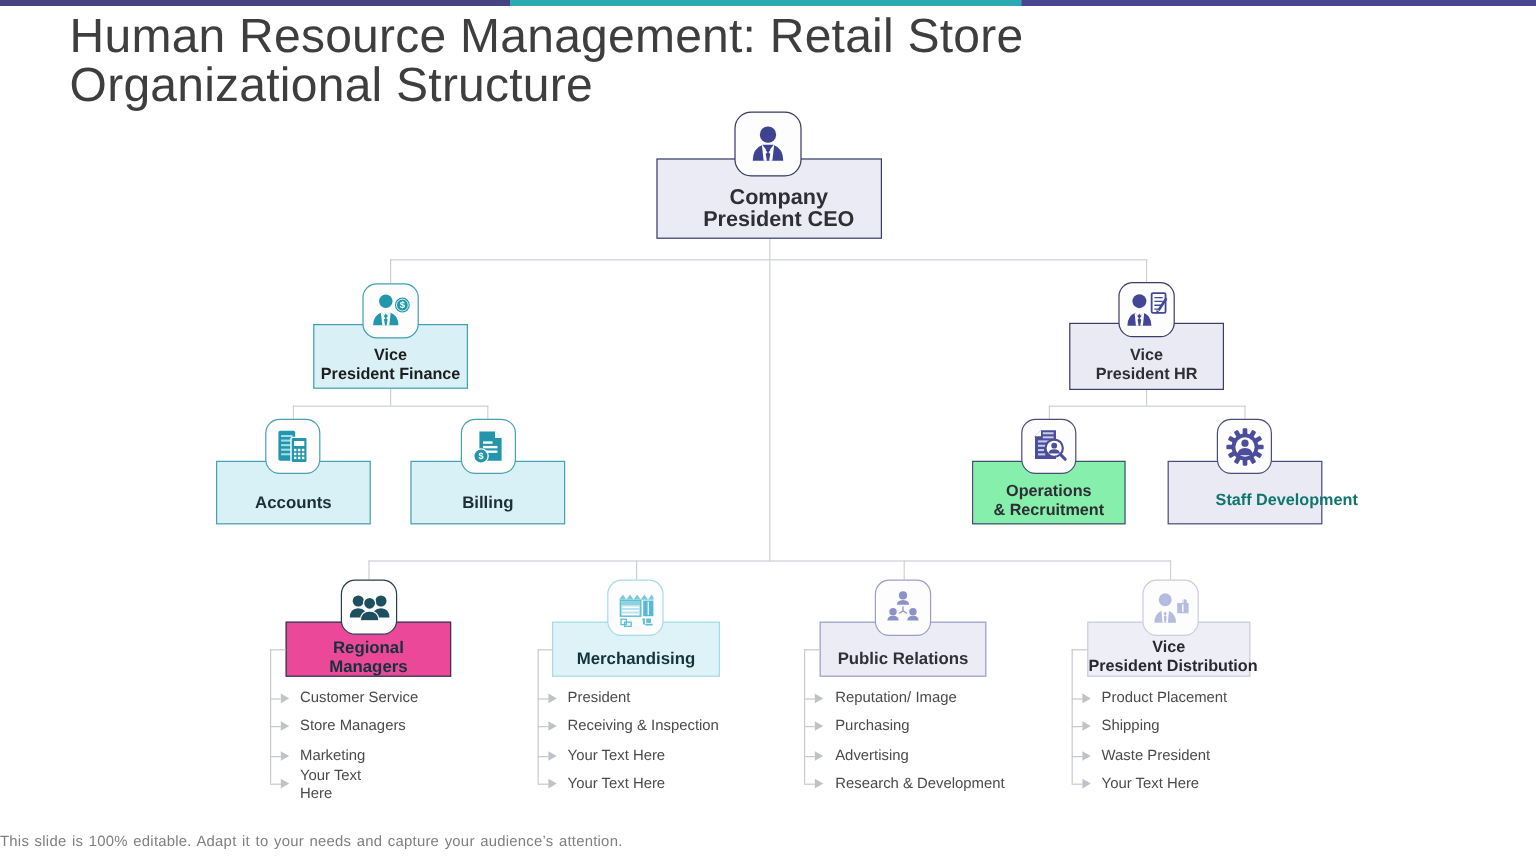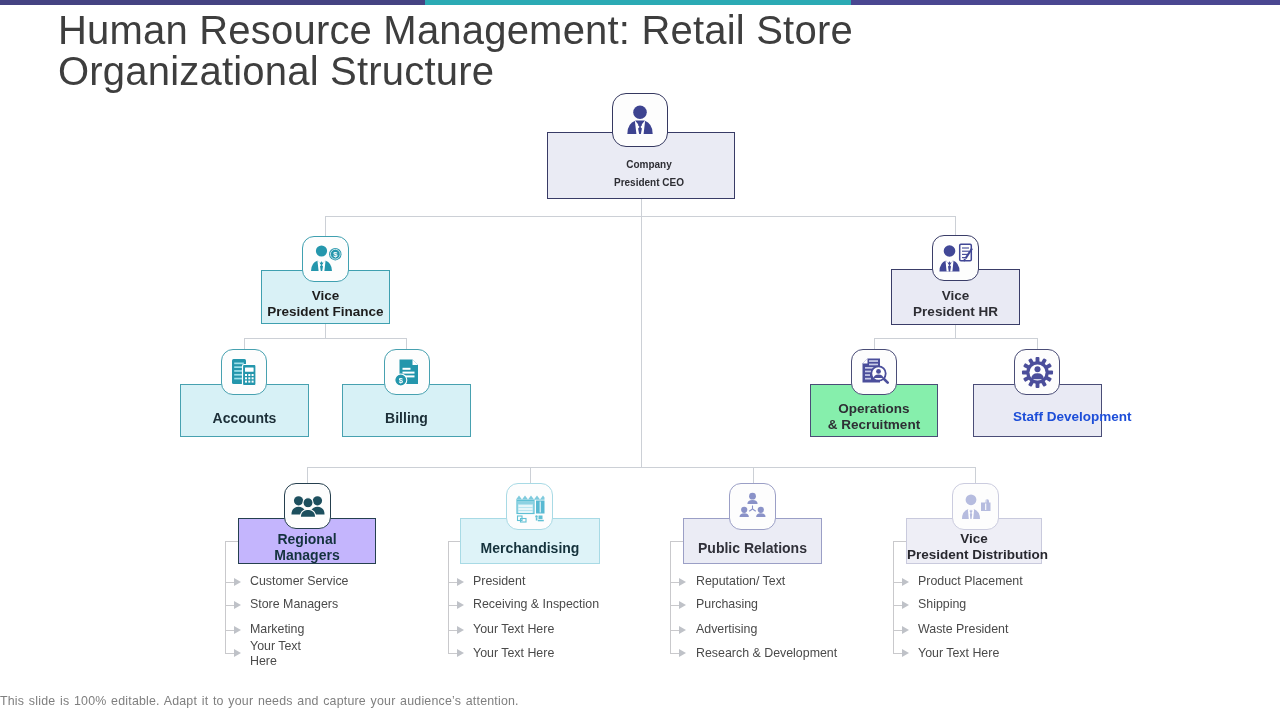--- a/index.html
+++ b/index.html
@@ -42,41 +42,41 @@
 <div class="vl" style="left:874px;top:338px;height:11px;"></div>
 <div class="vl" style="left:1037px;top:338px;height:11px;"></div>
 
 <div class="hl" style="left:307px;top:467px;width:669px;"></div>
 <div class="vl" style="left:307px;top:467px;height:16px;"></div>
 <div class="vl" style="left:530px;top:467px;height:16px;"></div>
 <div class="vl" style="left:753px;top:467px;height:16px;"></div>
 <div class="vl" style="left:975px;top:467px;height:16px;"></div>
 
 <div class="box" style="left:547px;top:132px;width:188px;height:67px;background:#eaebf4;border-color:#383b66;">
-  <div class="lbl" style="top:23px;font-size:10px;line-height:17.5px;color:#2e2e34;margin-left:16px;">Company<br>President CEO</div>
+  <div class="lbl" style="top:23px;font-size:18px;line-height:17.5px;color:#2e2e34;margin-left:16px;">Company<br>President CEO</div>
 </div>
 <div class="box" style="left:261px;top:270px;width:129px;height:54px;background:#d9f1f6;border-color:#3fa0b0;">
   <div class="lbl" style="top:17px;font-size:13.5px;line-height:15.5px;color:#1d1d1d;">Vice<br>President Finance</div>
 </div>
 <div class="box" style="left:891px;top:269px;width:129px;height:56px;background:#e9eaf4;border-color:#3a3d68;">
   <div class="lbl" style="top:18px;font-size:13.5px;line-height:15.5px;color:#2e2e34;">Vice<br>President HR</div>
 </div>
 <div class="box" style="left:180px;top:384px;width:129px;height:53px;background:#d7f1f6;border-color:#47a1b0;">
   <div class="lbl" style="top:25px;font-size:14px;color:#1c2f38;">Accounts</div>
 </div>
 <div class="box" style="left:342px;top:384px;width:129px;height:53px;background:#d7f1f6;border-color:#47a1b0;">
   <div class="lbl" style="top:25px;font-size:14px;color:#1c2f38;">Billing</div>
 </div>
 <div class="box" style="left:810px;top:384px;width:128px;height:53px;background:#86efac;border-color:#4a4d77;">
   <div class="lbl" style="top:16px;font-size:13.5px;line-height:15.5px;color:#2e2e34;">Operations<br>&amp; Recruitment</div>
 </div>
 <div class="box" style="left:973px;top:384px;width:129px;height:53px;background:#e9eaf4;border-color:#4a4d77;">
-  <div class="lbl" style="top:24px;font-size:13.5px;color:#1d4ed8;white-space:nowrap;padding-left:39px;">Staff Development</div>
-</div>
-<div class="box" style="left:238px;top:518px;width:138px;height:46px;background:#c4b5fd;border-color:#25404f;">
+  <div class="lbl" style="top:24px;font-size:13.5px;color:#0f766e;white-space:nowrap;padding-left:39px;">Staff Development</div>
+</div>
+<div class="box" style="left:238px;top:518px;width:138px;height:46px;background:#ec4899;border-color:#25404f;">
   <div class="lbl" style="top:12px;font-size:14px;line-height:16px;color:#14323e;">Regional<br>Managers</div>
 </div>
 <div class="box" style="left:460px;top:518px;width:140px;height:46px;background:#def3f8;border-color:#a8dae5;">
   <div class="lbl" style="top:21px;font-size:14px;color:#15323c;">Merchandising</div>
 </div>
 <div class="box" style="left:683px;top:518px;width:139px;height:46px;background:#ebecf5;border-color:#9b9fc6;">
   <div class="lbl" style="top:21px;font-size:14px;color:#303039;">Public Relations</div>
 </div>
 <div class="box" style="left:906px;top:518px;width:136px;height:46px;background:#eeeef6;border-color:#c9cadd;">
   <div class="lbl" style="top:12px;font-size:13.5px;line-height:16px;color:#28282f;white-space:nowrap;">Vice<br>President Distribution</div>
@@ -316,21 +316,21 @@
 <div class="el" style="left:670px;top:541px;width:13px;height:1px;"></div>
 <div class="el" style="left:670px;top:541px;width:1px;height:112px;"></div>
 <div class="el" style="left:670px;top:582px;width:9px;height:1px;"></div>
 <div class="el" style="left:670px;top:605px;width:9px;height:1px;"></div>
 <div class="el" style="left:670px;top:630px;width:9px;height:1px;"></div>
 <div class="el" style="left:670px;top:653px;width:9px;height:1px;"></div>
 <div class="arr" style="left:679px;top:578px;"></div>
 <div class="arr" style="left:679px;top:601px;"></div>
 <div class="arr" style="left:679px;top:626px;"></div>
 <div class="arr" style="left:679px;top:649px;"></div>
-<div class="item" style="left:696px;top:574px;">Reputation/ Text</div>
+<div class="item" style="left:696px;top:574px;">Reputation/ Image</div>
 <div class="item" style="left:696px;top:597px;">Purchasing</div>
 <div class="item" style="left:696px;top:622px;">Advertising</div>
 <div class="item" style="left:696px;top:646px;">Research &amp; Development</div>
 
 <div class="el" style="left:893px;top:541px;width:13px;height:1px;"></div>
 <div class="el" style="left:893px;top:541px;width:1px;height:112px;"></div>
 <div class="el" style="left:893px;top:582px;width:9px;height:1px;"></div>
 <div class="el" style="left:893px;top:605px;width:9px;height:1px;"></div>
 <div class="el" style="left:893px;top:630px;width:9px;height:1px;"></div>
 <div class="el" style="left:893px;top:653px;width:9px;height:1px;"></div>

